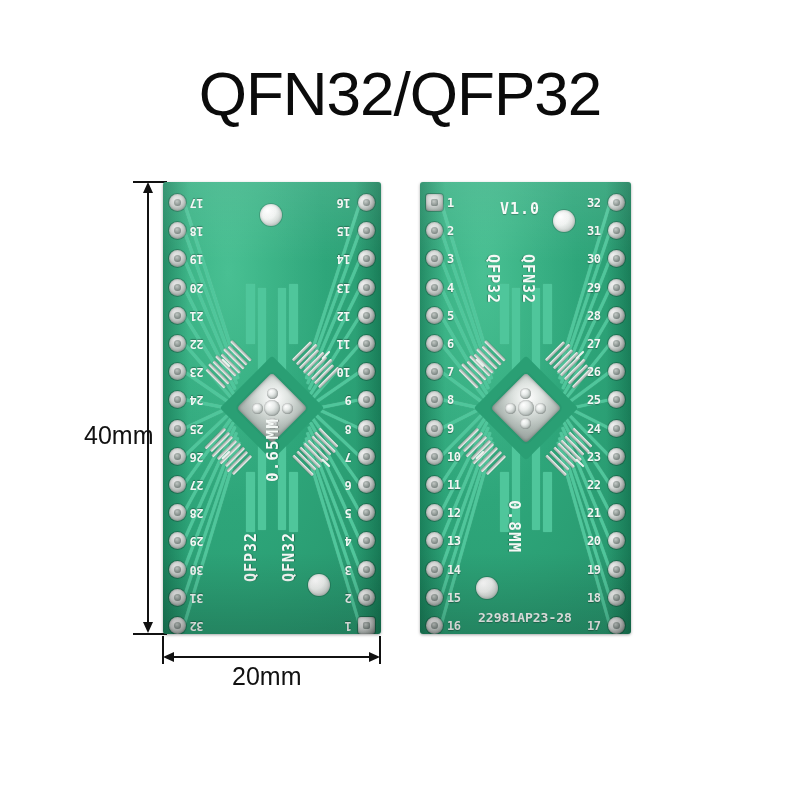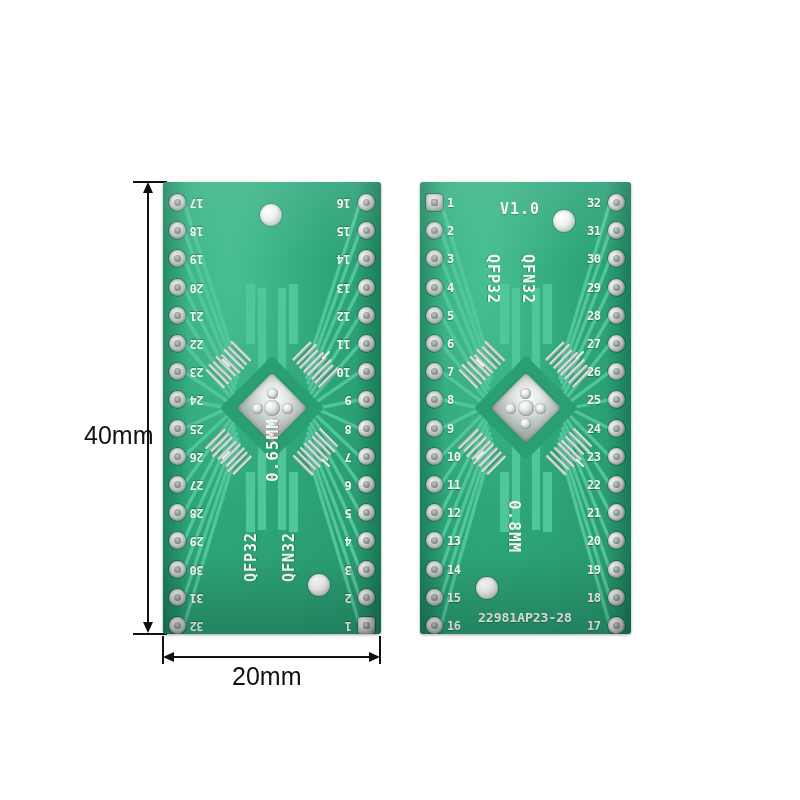--- a/index.html
+++ b/index.html
@@ -152,20 +152,21 @@
     background:#1f9a6d;
     border-radius:3px;
   }
   .tick{position:absolute;background:#eaf3ee;height:2px;transform-origin:0 50%;border-radius:1px;}
 </style>
 </head>
 <body>
 
 <div id="stage">
 
+  <div class="title">QFN32/QFP32</div>
 
   <div class="ext-line" style="left:133px;top:181px;width:34px;height:2px;"></div>
   <div class="ext-line" style="left:133px;top:633px;width:34px;height:2px;"></div>
   <div class="dim-line-v" style="left:147px;top:186px;height:444px;"></div>
   <div class="arrow arrow-up" style="left:143px;top:182px;"></div>
   <div class="arrow arrow-down" style="left:143px;top:622px;"></div>
   <div class="dim-label" style="left:84px;top:421px;">40mm</div>
 
   <div class="ext-line" style="left:162px;top:636px;width:2px;height:28px;"></div>
   <div class="ext-line" style="left:379px;top:636px;width:2px;height:28px;"></div>

